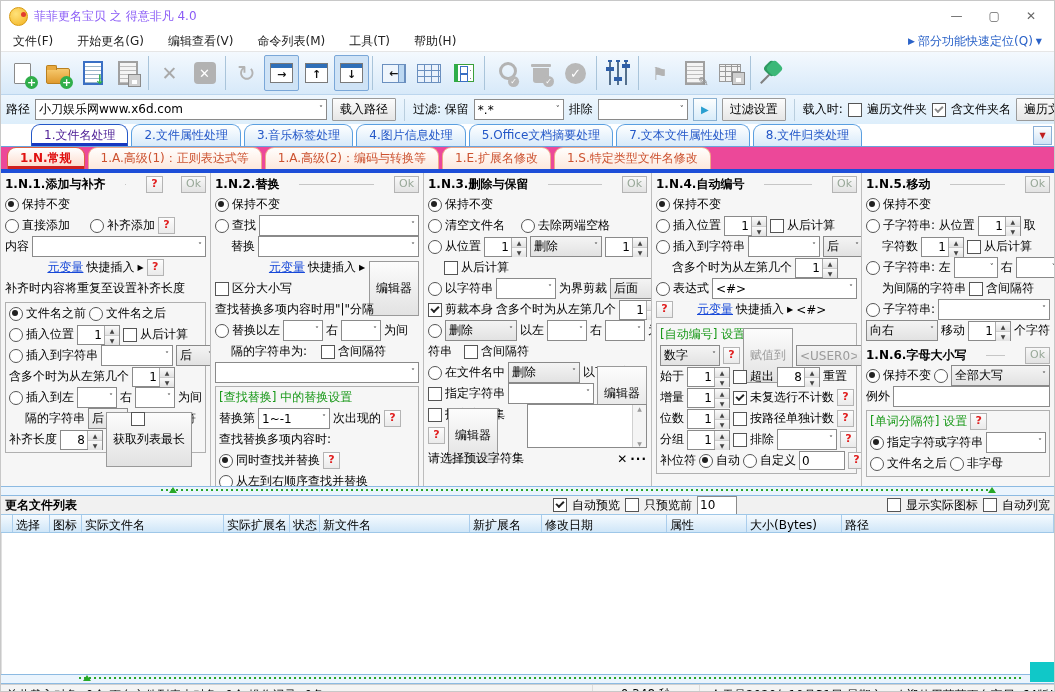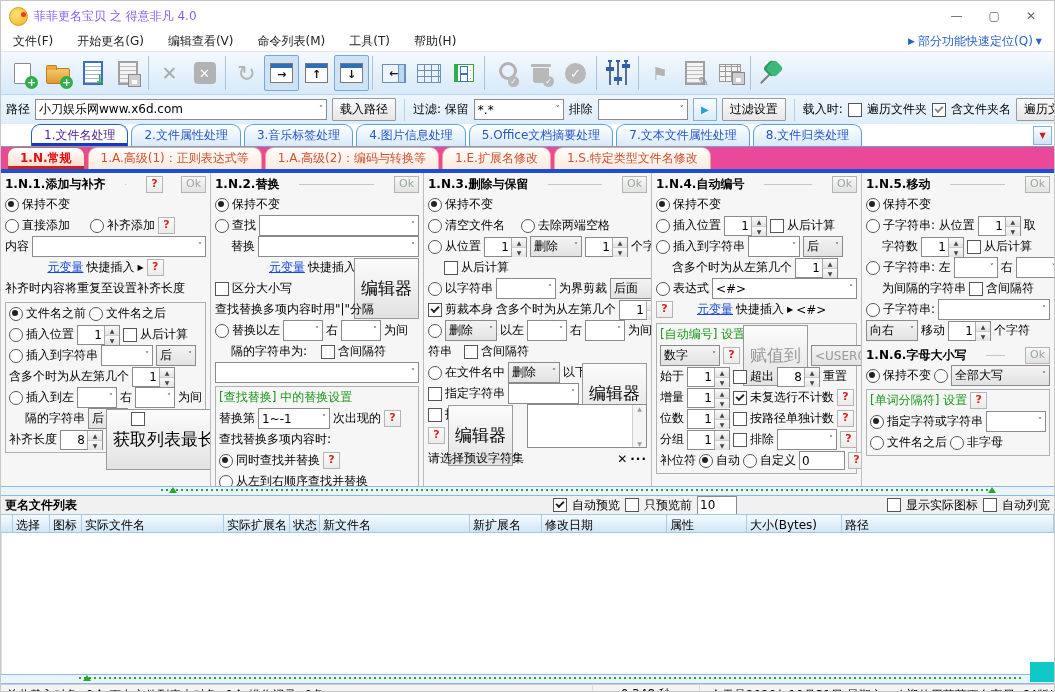--- a/index.html
+++ b/index.html
@@ -98,22 +98,22 @@
   .spin{display:inline-flex;height:20px;border:1px solid #8a8a8a;background:#fff;box-sizing:border-box;flex:none}
   .spin .val{width:24px;text-align:right;padding:2px 2px 0 0}
   .spin .ud{width:14px;display:flex;flex-direction:column;border-left:1px solid #aaa}
   .spin .ud b{flex:1;font-size:6px;line-height:9px;text-align:center;background:linear-gradient(#fbfbfb,#e2e2e2);color:#444;font-weight:normal}
   .spin .ud b:first-child{border-bottom:1px solid #ccc}
   .link{color:#1648d8;text-decoration:underline}
   .green{color:#189818}
   .grp{border:1px solid #b0b0b0;margin-top:3px;padding:0 3px 2px 3px}
   .ctr{justify-content:center}
   .ind{padding-left:16px}
-  .w40{width:40px}.w44{width:44px}.w52{width:52px}.w60{width:60px}.w72{width:72px}.w90{width:90px}.wfull{flex:1}
-  .ebtn{background:linear-gradient(#fcfcfc,#e2e2e2);border:1px solid #9a9a9a;padding:18px 6px;font-size:17px;flex:none}
+  .w40{width:40px}.w44{width:44px}.w52{width:72px}.w60{width:60px}.w72{width:72px}.w90{width:90px}.wfull{flex:1}
+  .ebtn{background:linear-gradient(#fcfcfc,#e2e2e2);border:1px solid #9a9a9a;padding:18px 6px;font-size:12px;flex:none}
   .ebtn.dis{color:#9a9a9a}
   .ta{border:1px solid #8a8a8a;background:#fff;height:42px;position:relative;flex:1}
   .ta .sb{position:absolute;right:0;top:0;bottom:0;width:13px;border-left:1px solid #d0d0d0;display:flex;flex-direction:column;justify-content:space-between;color:#9a9a9a;font-size:6px;text-align:center;background:#f4f4f4}
   .exinput{border:1px solid #8a8a8a;background:#fff;height:19px;flex:1;font:inherit;padding:0 2px}
   .smallin{border:1px solid #8a8a8a;background:#fff;height:17px;width:40px;font:inherit;padding:0 2px}
   
   .split{height:8px;background:#eaf4fd;border-top:1px solid #8cbae2;border-bottom:1px solid #8cbae2;position:relative}
   .split .dots{position:absolute;top:2px;height:2px;background-image:repeating-linear-gradient(90deg,#28a828 0 2px,transparent 2px 5px)}
   .tri{position:absolute;top:0;width:0;height:0;border-left:4px solid transparent;border-right:4px solid transparent;border-bottom:6px solid #28a828}
   .cap{position:absolute;right:0;top:-13px;width:24px;height:20px;background:#10c8c8}
@@ -889,20 +889,24 @@
         <span class="okbtn">Ok</span>
       </div>
     <div class="prow">
         <span class="rd on"></span>
         <span>保持不变</span>
         <span class="rd"></span>
         <span class="combo grey wfull">
           <span class="cval">全部大写</span>
           <span class="chev">˅</span>
         </span>
+      </div>
+    <div class="prow">
+        <span>例外</span>
+        <input class="exinput" style="">
       </div>
     <div class="grp">
       <div class="prow">
           <span class="green">[单词分隔符] 设置</span>
           <span class="qbtn">?</span>
         </div>
       <div class="prow">
           <span class="rd on"></span>
           <span>指定字符或字符串</span>
           <span class="combo wfull">

